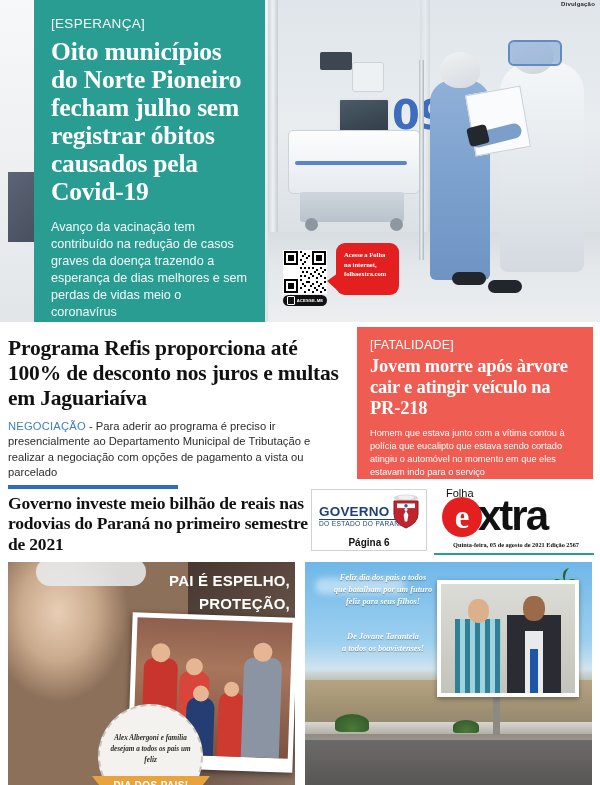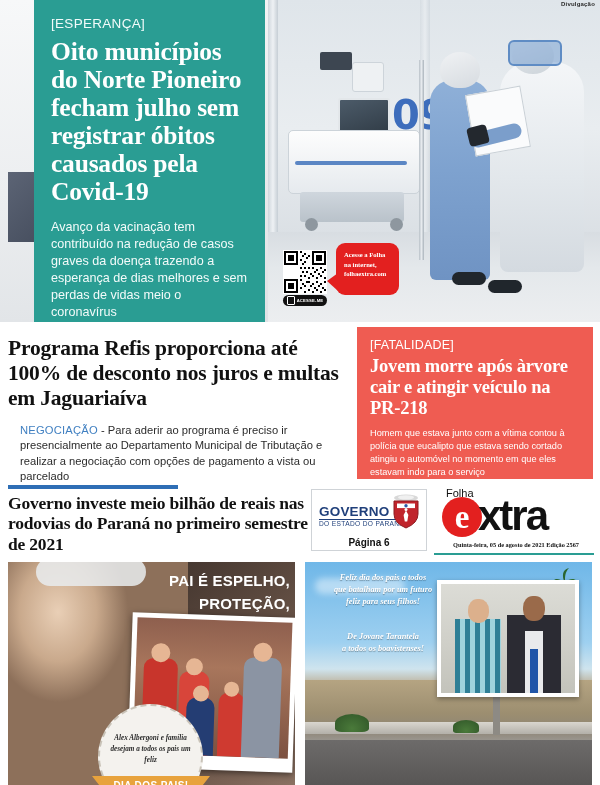--- a/index.html
+++ b/index.html
@@ -100,21 +100,21 @@
   }
 
   
   .mid{position:absolute;left:0;top:322px;width:600px;height:163px;padding-left:16px;}
 
   .refis{position:absolute;left:8px;top:14px;width:338px;}
   .refis h2{
     font-family:"Liberation Serif",serif;font-weight:bold;font-size:21.5px;line-height:1.16;
     margin:0 0 8px 0;color:#111;letter-spacing:-0.2px;
   }
-  .refis p{margin:12px;font-size:11.2px;line-height:1.38;color:#2b2b2b;}
+  .refis p{margin:0;font-size:11.2px;line-height:1.38;color:#2b2b2b;}
   .refis p .lbl{color:#3f7fc1;letter-spacing:.2px;}
 
   .redbox{
     position:absolute;left:357px;top:5px;width:236px;height:152px;background:#ef5c52;color:#fff;
     box-sizing:border-box;padding:11px 13px 0 13px;
   }
   .redbox .kicker2{font-size:12.5px;margin-bottom:4px;letter-spacing:.2px;color:#fff;}
   .redbox h3{
     font-family:"Liberation Serif",serif;font-weight:bold;font-size:18.5px;line-height:1.14;
     margin:0 0 8px 0;letter-spacing:-0.2px;

